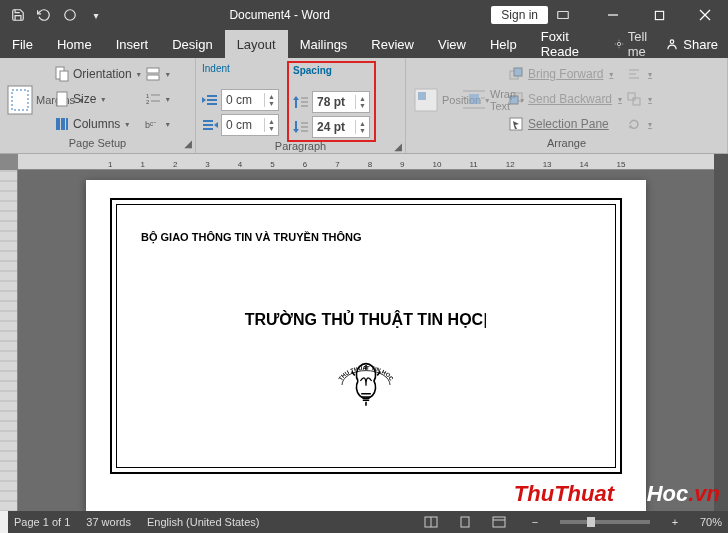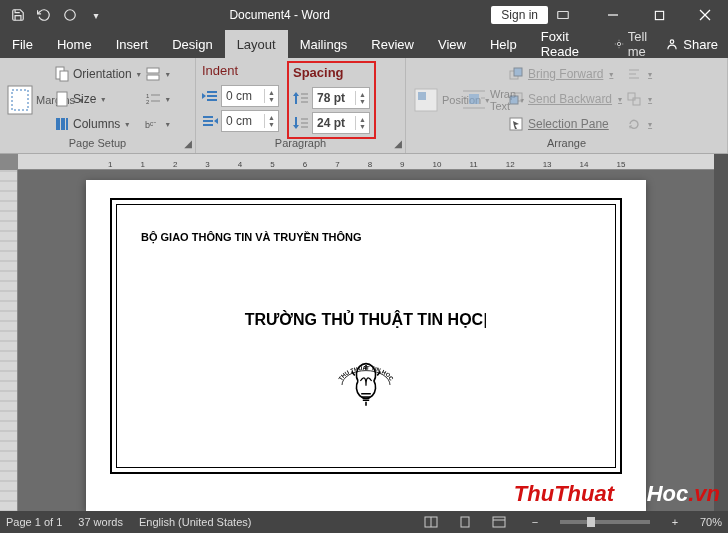--- a/index.html
+++ b/index.html
@@ -31,21 +31,21 @@
 .group-label .dlg-launcher { position: absolute; right: 3px; top: 1px; font-size: 10px; color:#666; }
 .big-btn { width: 44px; display: flex; flex-direction: row; align-items: center; gap: 2px; color:#555; font-size:11px; }
 .big-btn .ico { width: 32px; height: 32px; display:flex; align-items:center; justify-content:center; }
 .mini-col { display: flex; flex-direction: column; gap: 3px; }
 .mini-row { display: flex; align-items: center; gap: 3px; height: 22px; font-size: 12px; color: #444; white-space: nowrap; }
 .caret { font-size: 8px; margin-left: 2px; color: #666; }
 .spin-input { background: #fff; border: 1px solid #aaa; height: 22px; font-size: 12px; display: flex; align-items: center; }
 .spin-input .val { width: 42px; padding-left: 4px; }
 .spin-input .arrows { width: 14px; display:flex; flex-direction:column; border-left:1px solid #ccc; }
 .spin-input .arrows span { flex:1; display:flex; align-items:center; justify-content:center; font-size:7px; color:#666; }
-.section-head { font-size: 13px; color: #7f1d1d; margin-bottom: 4px; }
+.section-head { font-size: 10px; color: #0369a1; margin-bottom: 12px; }
 .highlight-box { border: 2px solid #dd2222; padding: 2px 4px; margin: -2px; font-weight: bold; }
 .arrange-col { display:flex; flex-direction:column; gap:3px; }
 .arrange-row { display:flex; align-items:center; gap:4px; height:22px; font-size:12px; color:#777;text-decoration:underline; }
 .arrange-ico { width:16px; height:16px; display:flex; align-items:center; justify-content:center; }
 
 
 .workarea { position: absolute; top: 154px; left: 0; right: 0; bottom: 22px; background: #6c6c6c; display: flex; }
 .left-gutter { width: 18px; background: #6c6c6c; display:flex; flex-direction:column; }
 .ruler-corner { height: 16px; background:#888; }
 .v-ruler { flex:1; background: repeating-linear-gradient(to bottom,#c8c8c8 0,#c8c8c8 2px,transparent 2px,transparent 10px); border-right:1px solid #888; background-color:#d8d8d8; }
@@ -55,21 +55,21 @@
 .right-scroll { width:14px; background:#555; }
 .page { width: 560px; background: #fff; box-shadow: 0 2px 8px rgba(0,0,0,0.4); padding: 18px 24px 0 24px; }
 .border-frame { border: 2px solid #000; padding: 4px; }
 .border-frame-inner { border: 1px solid #000; padding: 26px 24px 20px 24px; text-align:center; font-family: 'Times New Roman', serif; color:#000; }
 .top-line { display:flex; justify-content: space-between; font-size: 11px; font-weight: bold; margin-bottom: 68px; }
 .school { font-weight: bold; font-size: 16px; margin-bottom: 20px; }
 .logo-circle { display:flex; justify-content:center; margin-bottom: 18px; }
 .big-title { font-weight: bold; font-size: 24px; letter-spacing: 1px; }
 
 
-.statusbar { position:absolute; left:0; right:0; bottom:0; height:22px; background:#444; color:#ddd; font-size:11px; display:flex; align-items:center; padding: 0 6px; gap:16px; }
+.statusbar { position:absolute; left:8px; right:0; bottom:0; height:22px; background:#444; color:#ddd; font-size:11px; display:flex; align-items:center; padding: 0 6px; gap:16px; }
 .statusbar .spacer { flex:1; }
 .statusbar .zoombar { width:90px; height:4px; background:#777; position:relative; }
 .statusbar .zoombar::after { content:""; position:absolute; left:30%; top:-3px; width:8px; height:10px; background:#ccc; }
 .statusbar .ico { width:18px; text-align:center; }
 
 .watermark { position:absolute; right:8px; bottom:26px; font-size:22px; font-weight:bold; font-style:italic; font-family: Arial, sans-serif; }
 .watermark .a { color:#d31111; }
 .watermark .b { color:#fff; }
 
 svg { display:block; }

